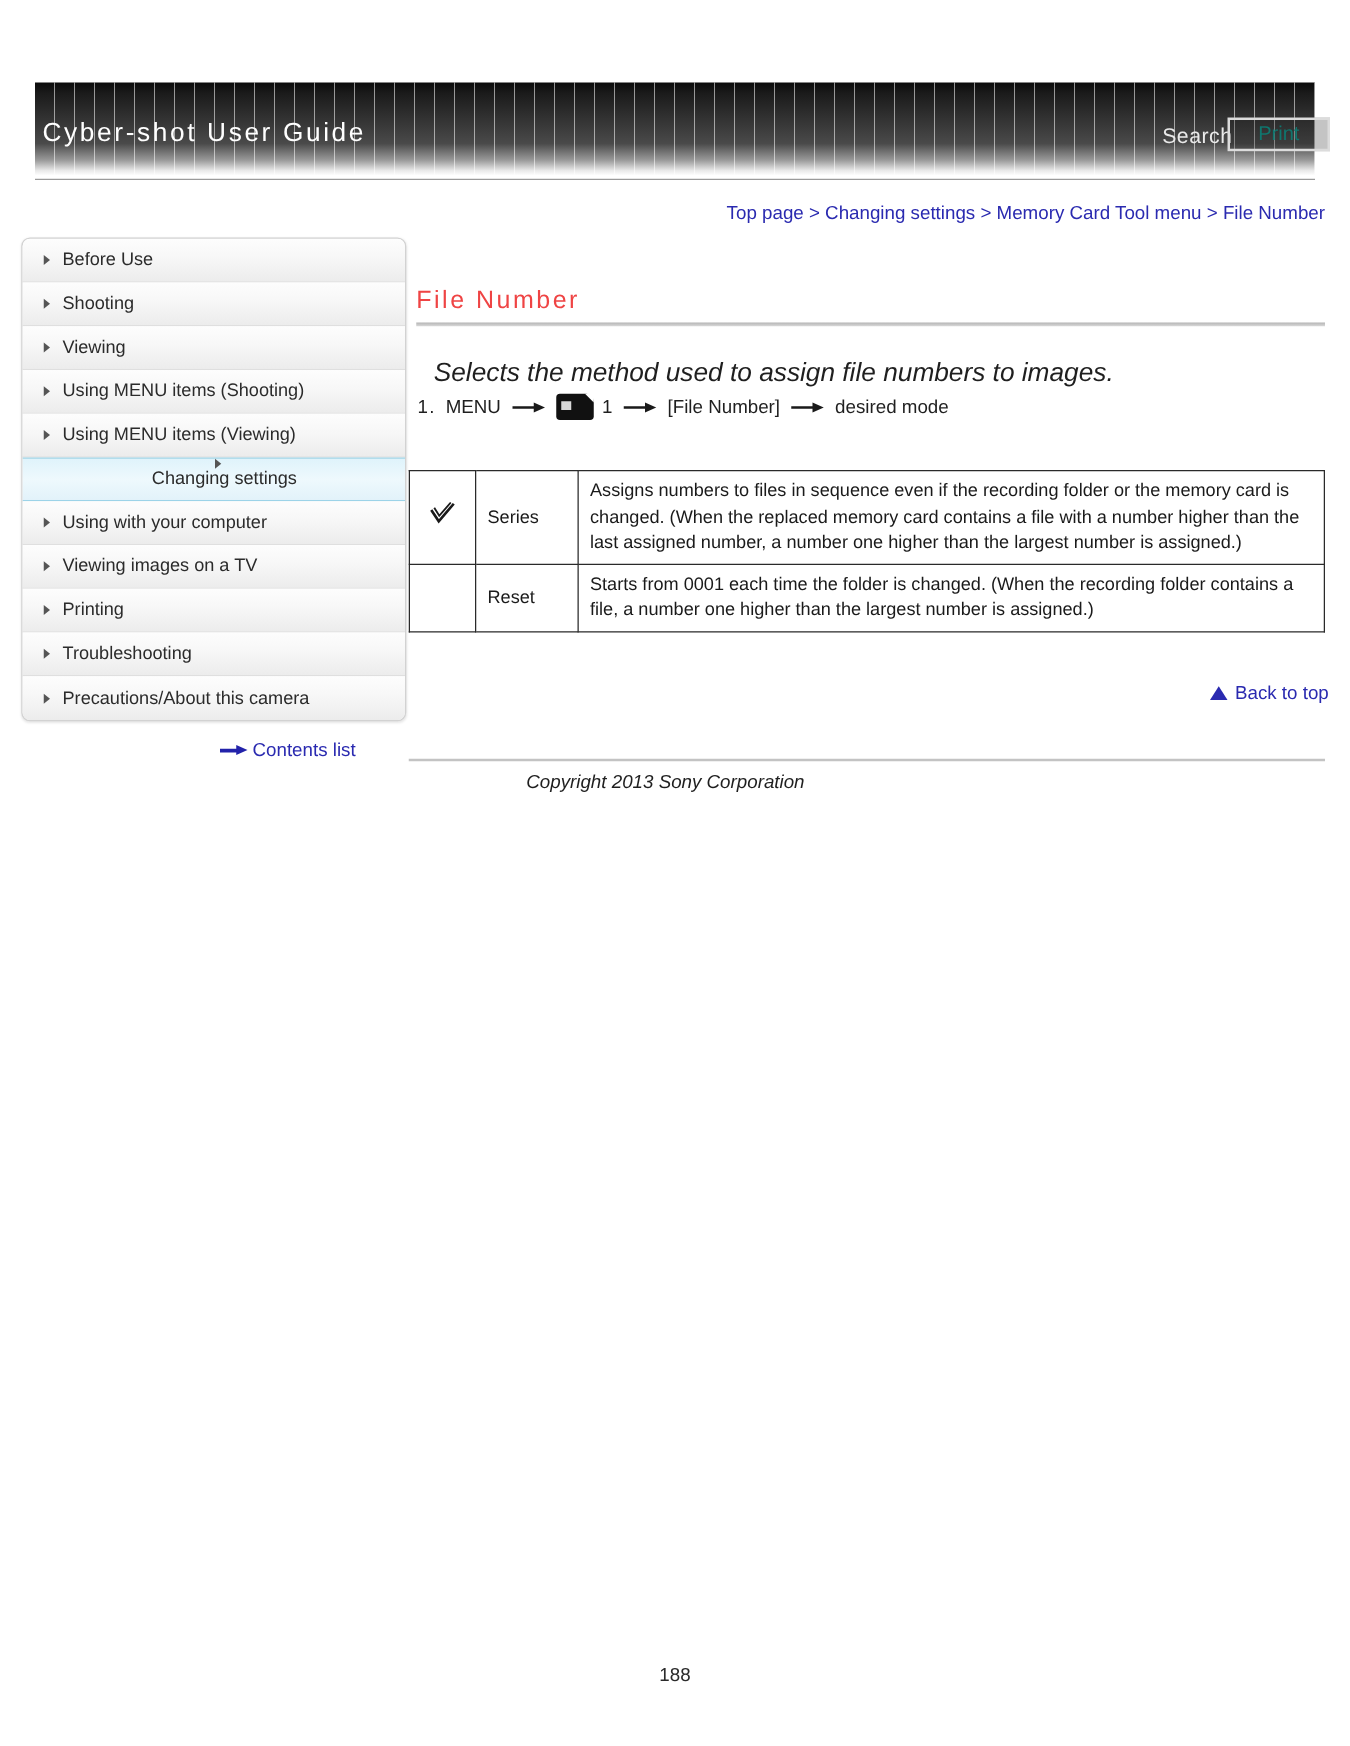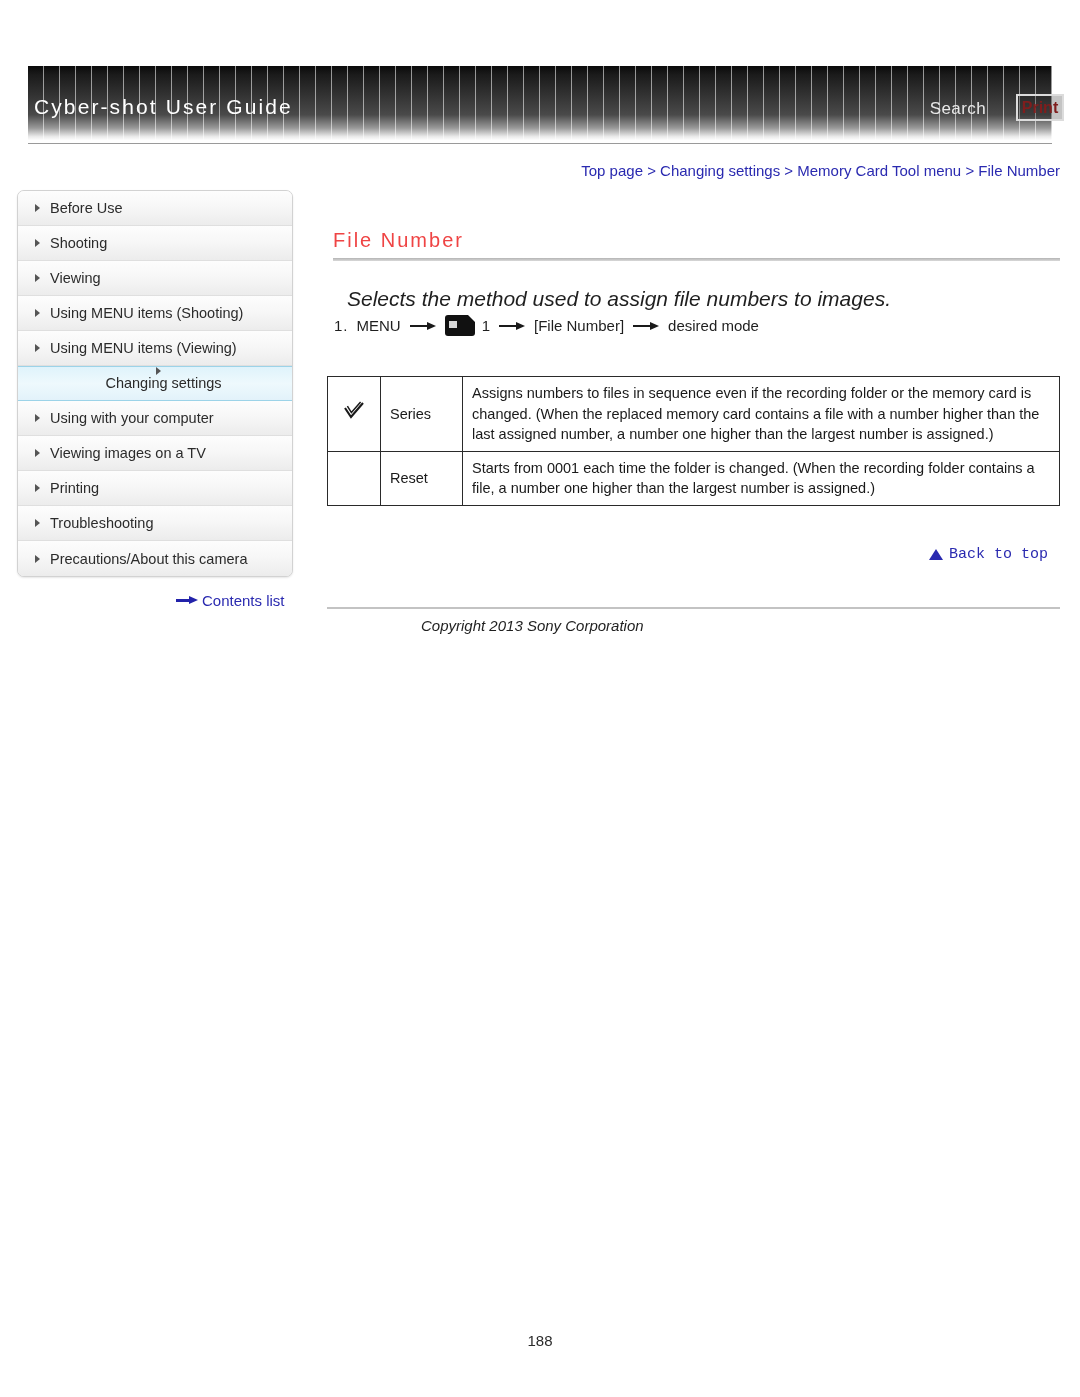--- a/index.html
+++ b/index.html
@@ -62,40 +62,39 @@
     top: 99px;
     font-size: 17px;
     color: #e9e9e9;
     letter-spacing: 0.4px;
     cursor: pointer;
   }
   #print-button {
     position: absolute;
     right: 16px;
     top: 94px;
-    width: 48px;
+    width: 82px;
     height: 27px;
     border: 2px solid #dcdcdc;
-    color: #7f1d1d;
+    color: #0f766e;
     font-size: 16px;
     display: flex;
     align-items: center;
     justify-content: center;
     background: rgba(20,20,20,0.25);
     cursor: pointer;
     box-sizing: border-box;
-    font-weight: bold;
   }
 
   
   #sidebar {
     position: absolute;
     left: 17px;
     top: 190px;
-    width: 276px;
+    width: 308px;
     border: 1px solid #d2d2d2;
     border-radius: 7px;
     background: #fbfbfb;
     box-shadow: 0 1px 2px rgba(0,0,0,0.10);
     overflow: hidden;
     box-sizing: border-box;
   }
   .nav-item {
     position: relative;
     height: 35px;
@@ -290,26 +289,25 @@
   td.col-desc  { text-align: left; }
   .check-mark {
     display: inline-block;
     width: 22px;
     height: 20px;
   }
 
   
   #back-to-top {
     position: absolute;
-    right: 32px;
+    right: 17px;
     top: 546px;
     display: flex;
     align-items: center;
     cursor: pointer;
-    font-family: Liberation Mono, monospace;
   }
   #back-to-top-arrow {
     width: 0; height: 0;
     border-left: 7px solid transparent;
     border-right: 7px solid transparent;
     border-bottom: 11px solid #2a2ab0;
     margin-right: 6px;
     flex: 0 0 auto;
   }
   #back-to-top-label {

